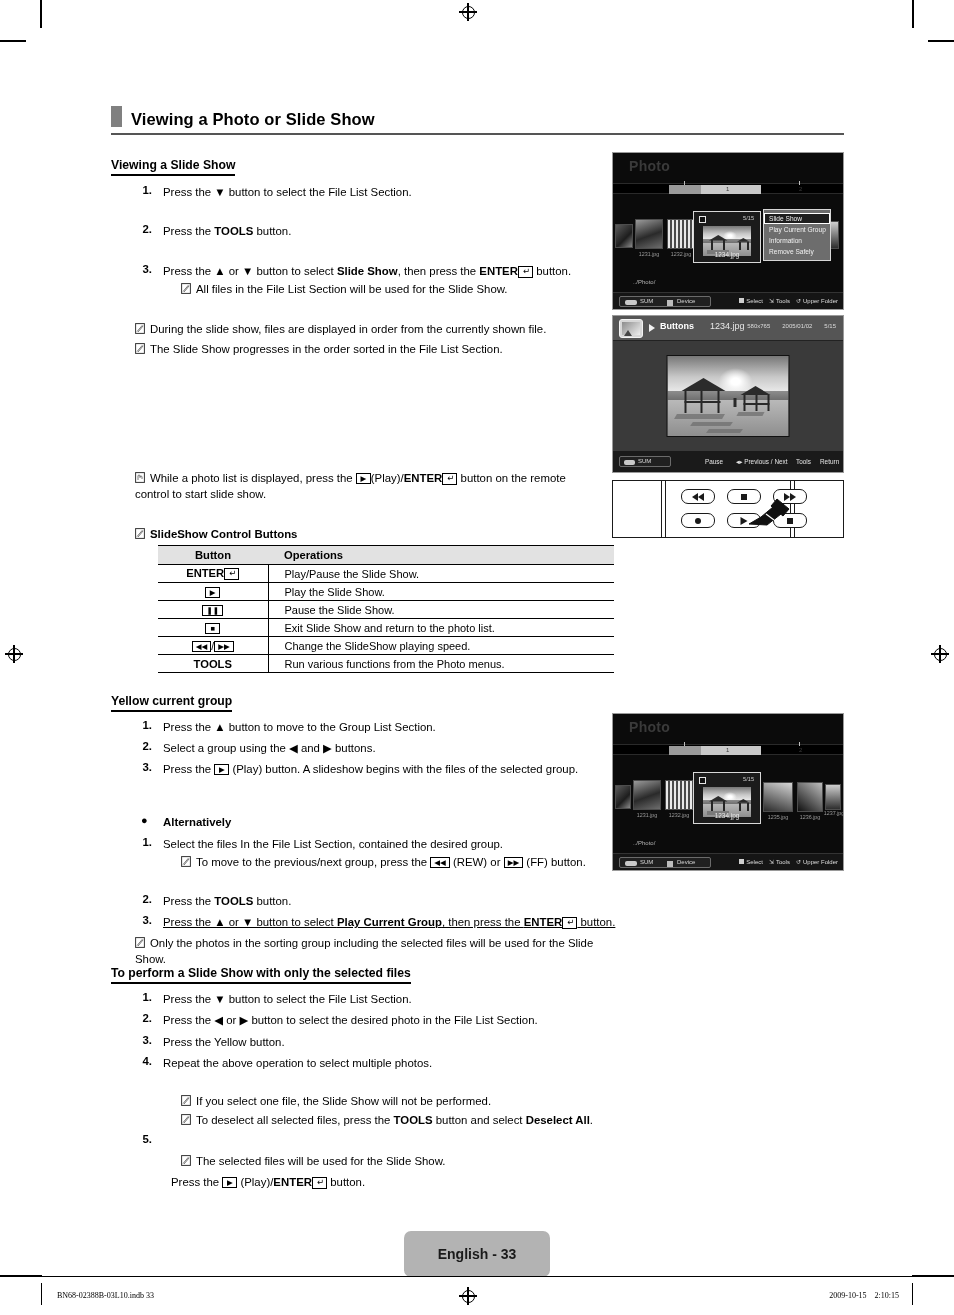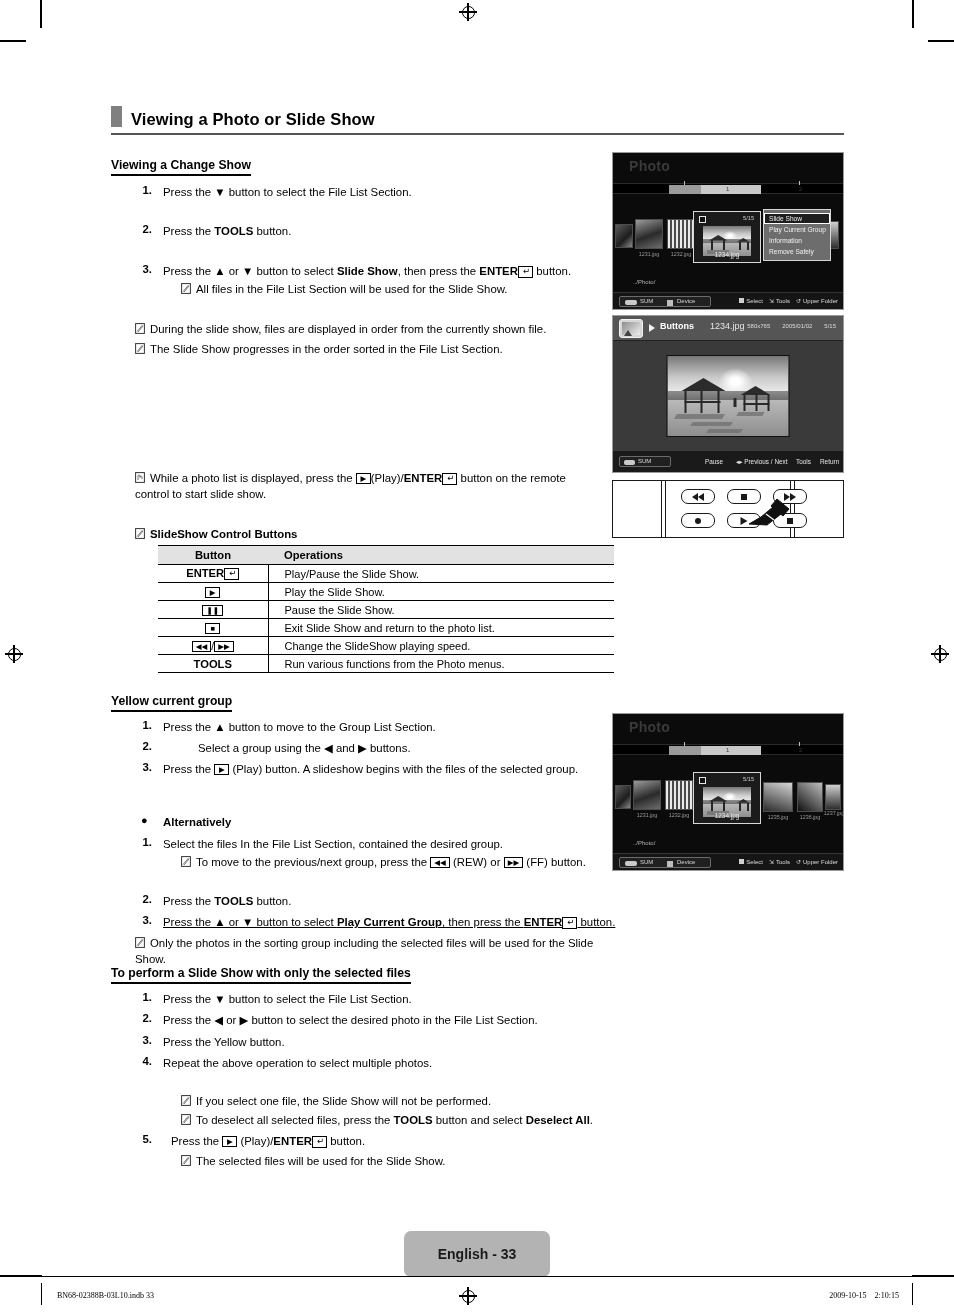--- a/index.html
+++ b/index.html
@@ -304,21 +304,21 @@
     </div>
   <div class="reg" style="left:459px;top:1287px;">
       <div class="ring"></div>
     </div>
 
   <div class="chapter-head">
     <div class="chapter-bar"></div>
     <div class="chapter-title">Viewing a Photo or Slide Show</div>
   </div>
 
-  <div class="sub-head" style="left:111px;top:158px;">Viewing a Change Show</div>
+  <div class="sub-head" style="left:111px;top:158px;">Viewing a Slide Show</div>
 
   <div class="num" style="left:135px;top:184px;">1.</div>
   <div class="txt" style="left:163px;top:184px;width:440px;">
     <span>Press the ▼ button to select the File List Section.</span>
   </div>
 
   <div class="num" style="left:135px;top:223px;">2.</div>
   <div class="txt" style="left:163px;top:223px;width:440px;">
     <span>Press the </span><b>TOOLS</b><span> button.</span>
   </div>
@@ -396,21 +396,21 @@
       </tr>
     </tbody>
   </table>
 
   <div class="sub-head" style="left:111px;top:694px;">Yellow current group</div>
 
   <div class="num" style="left:135px;top:719px;">1.</div>
   <div class="txt" style="left:163px;top:719px;width:440px;">Press the ▲ button to move to the Group List Section.</div>
 
   <div class="num" style="left:135px;top:740px;">2.</div>
-  <div class="txt" style="left:163px;top:740px;width:440px;margin-left:35px;">Select a group using the ◀ and ▶ buttons.</div>
+  <div class="txt" style="left:163px;top:740px;width:440px;">Select a group using the ◀ and ▶ buttons.</div>
 
   <div class="num" style="left:135px;top:761px;">3.</div>
   <div class="txt" style="left:163px;top:761px;width:430px;">
     <span>Press the </span><span class="key">▶</span><span> (Play) button. A slideshow begins with the files of the selected group.</span>
   </div>
 
   <div class="bullet-dot" style="left:141px;top:814px;">●</div>
   <div class="txt" style="left:163px;top:814px;">
     <b>Alternatively</b>
   </div>
@@ -464,21 +464,21 @@
   </div>
 
   <div class="txt" style="left:181px;top:1112px;width:440px;">
     <span class="note-ico"><svg width="10" height="11" viewBox="0 0 10 11">
           <rect x="0.6" y="0.6" width="8.8" height="9.8" fill="none" stroke="#333" stroke-width="1"></rect>
           <path d="M2 8.6 L7.4 2.2 M3 9 L8.2 2.8" stroke="#555" stroke-width=".8" fill="none"></path>
         </svg></span><span>To deselect all selected files, press the </span><b>TOOLS</b><span> button and select </span><b>Deselect All</b><span>.</span>
   </div>
 
   <div class="num" style="left:135px;top:1133px;">5.</div>
-  <div class="txt" style="left:163px;top:1133px;width:440px;padding-left:8px;">
+  <div class="txt" style="left:163px;top:1174px;width:440px;padding-left:8px;">
     <span>Press the </span><span class="key">▶</span><span> (Play)/</span><b>ENTER</b><span class="key enter">↵</span><span> button.</span>
   </div>
 
   <div class="txt" style="left:181px;top:1153px;width:430px;">
     <span class="note-ico"><svg width="10" height="11" viewBox="0 0 10 11">
           <rect x="0.6" y="0.6" width="8.8" height="9.8" fill="none" stroke="#333" stroke-width="1"></rect>
           <path d="M2 8.6 L7.4 2.2 M3 9 L8.2 2.8" stroke="#555" stroke-width=".8" fill="none"></path>
         </svg></span><span>The selected files will be used for the Slide Show.</span>
   </div>
 

